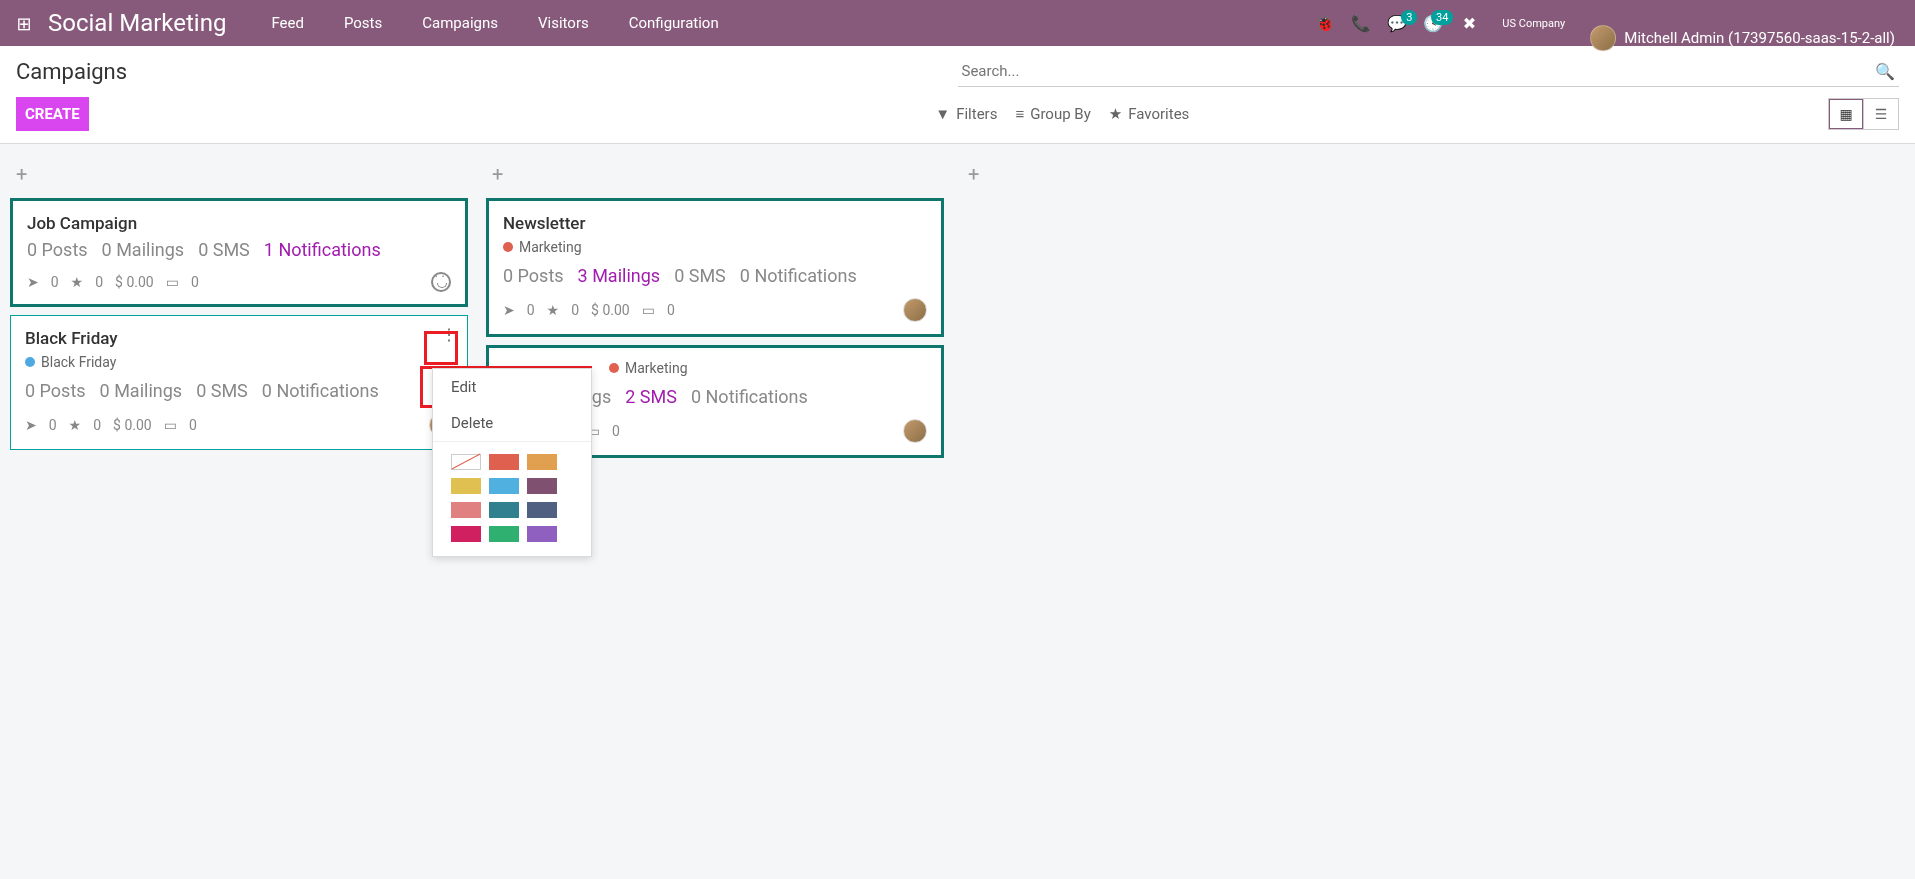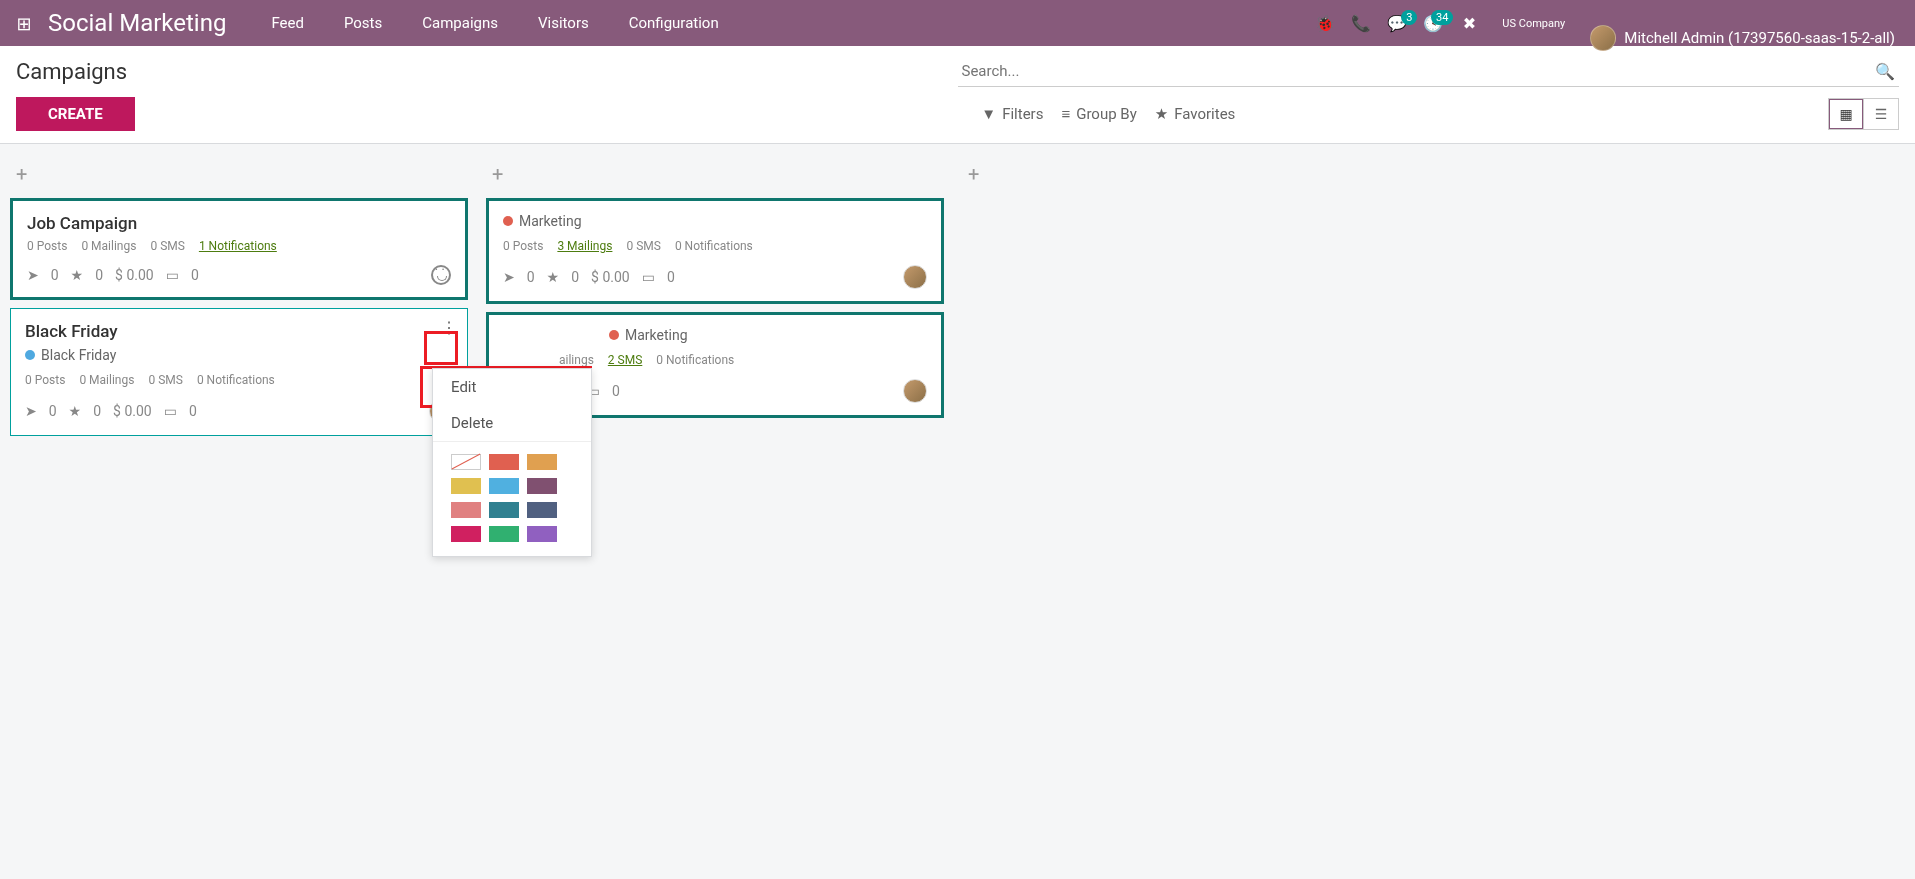--- a/index.html
+++ b/index.html
@@ -18,21 +18,21 @@
   .nav .user { display:flex; align-items:center; padding:0 10px; font-size:15px;margin-top:29px; }
 
   
   .cp { background:#fff; border-bottom:1px solid #d8dadd; padding:10px 16px 12px; }
   .cp-top { display:flex; align-items:center; margin-bottom:10px; }
   .cp-title { font-size:22px; color:#333; flex:0 0 50%; }
   .search-wrap { flex:1; display:flex; border-bottom:1px solid #ccc; }
   .search-input { flex:1; border:none; outline:none; font-size:15px; padding:6px 4px; color:#666; }
   .search-btn { background:none; border:none; color:#666; font-size:16px; padding:4px; cursor:pointer; }
   .cp-bottom { display:flex; align-items:center; }
-  .create-btn { background:#be185d; color:#fff; border:none; font-size:15px; font-weight:bold; padding:8px 32px; cursor:pointer; }
+  .create-btn { background:#d946ef; color:#fff; border:none; font-size:15px; font-weight:bold; padding:8px 9px; cursor:pointer; }
   .cp-bottom .spacer { flex:0 0 calc(50% - 95px); }
   .filter-btns { display:flex; gap:18px; }
   .filter-btn { display:flex; align-items:center; gap:6px; font-size:15px; color:#666; cursor:pointer; }
   .view-sw { margin-left:auto; display:flex; }
   .view-btn { width:36px; height:32px; border:1px solid #ccc; background:#fff; display:flex; align-items:center; justify-content:center; font-size:14px; color:#666; cursor:pointer; }
   .view-btn.active { background:#fff; box-shadow:inset 0 0 0 1px #875a7b; color:#333; }
   .view-btn + .view-btn { margin-left:-1px; }
 
   
   .kanban { display:flex; padding:10px 6px; gap:10px; }
@@ -41,22 +41,22 @@
   .col-title { font-size:19px; color:#333; flex:1; font-weight:500; }
   .col-add { font-size:20px; color:#999; cursor:pointer; }
   .card { background:#fff; border:3px solid #0f766e; margin:4px 4px 8px; padding:12px 14px; position:relative; }
   .card.sel { border:1px solid #00a09d; }
   .card-title { font-size:17px; color:#333; font-weight:500; margin-bottom:6px; }
   .tag-row { display:flex; align-items:center; gap:6px; margin-bottom:10px; }
   .dot { width:10px; height:10px; border-radius:50%; }
   .dot.red { background:#e06050; }
   .dot.blue { background:#4fa9e0; }
   .tag-txt { font-size:14px; color:#666; }
-  .stats { display:flex; gap:14px; font-size:12px; color:#888; margin-bottom:12px; }
-  .stats .link { color:#4d7c0f;text-decoration:underline; }
+  .stats { display:flex; gap:14px; font-size:18px; color:#888; margin-bottom:12px; }
+  .stats .link { color:#a21caf; }
   .foot { display:flex; align-items:center; gap:12px; font-size:14px; color:#888; }
   .foot .grow { flex:1; }
   .mini-avatar { width:24px; height:24px; border-radius:50%; background:linear-gradient(135deg,#c49a6c 0%,#8b6f47 100%); border:1px solid #ddd; }
   .smile { width:20px; height:20px; border:2px solid #888; border-radius:50%; position:relative; }
   .smile::before { content:"• •"; position:absolute; top:-2px; left:2px; font-size:8px; letter-spacing:1px; color:#888; }
   .smile::after { content:""; position:absolute; width:8px; height:4px; border:1px solid #888; border-top:none; border-radius:0 0 8px 8px; left:4px; top:9px; }
   .menu-trg { position:absolute; top:8px; right:8px; width:20px; height:20px; display:flex; align-items:center; justify-content:center; font-size:16px; color:#666; cursor:pointer; }
 
   
   .hl { position:absolute; border:3px solid #ec1c24; pointer-events:none; }
@@ -181,20 +181,21 @@
         <div class="mini-avatar"></div>
       </div>
     </div>
   </div>
 
   <div class="col">
     <div class="col-hdr">
       <div class="col-add">+</div>
     </div>
     <div class="card">
+      <div class="card-title">Newsletter</div>
       <div class="tag-row">
           <div class="dot red"></div>
           <span class="tag-txt">Marketing</span>
         </div>
       <div class="stats">
         <span>0 Posts</span>
         <span class="link">3 Mailings</span>
         <span>0 SMS</span>
         <span>0 Notifications</span>
       </div>

